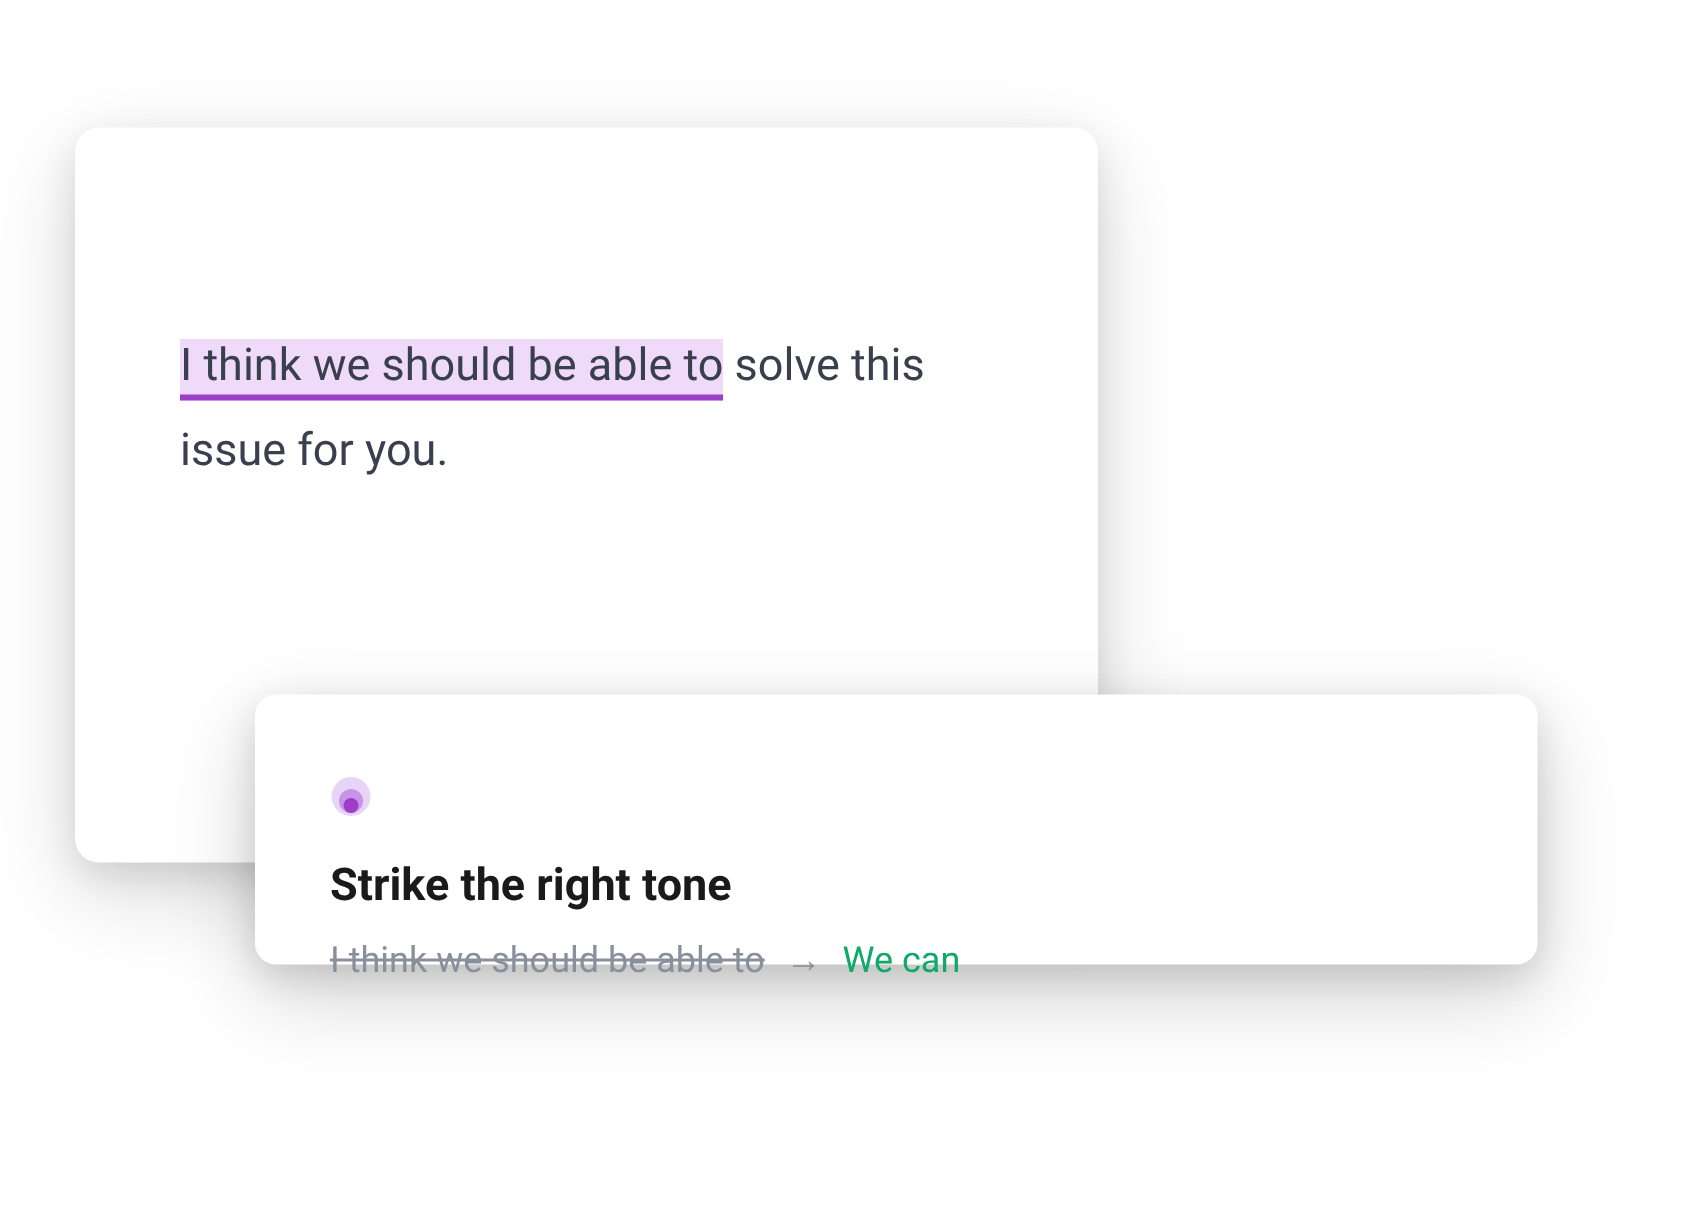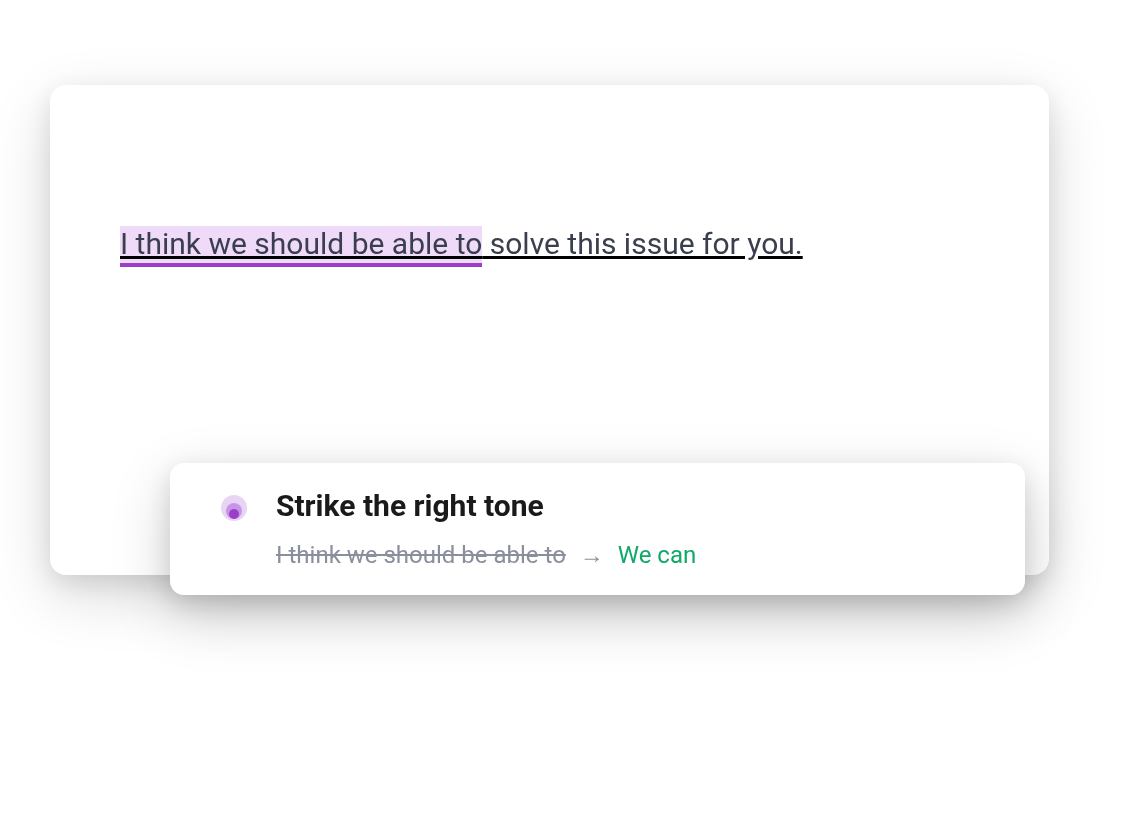--- a/index.html
+++ b/index.html
@@ -13,55 +13,55 @@
       width: 1134px;
       height: 816px;
       background: transparent;
       position: relative;
     }
     
     .editor-card {
       position: absolute;
       left: 50px;
       top: 85px;
-      width: 999px;
+      width: 682px;
       height: 490px;
       background: #ffffff;
       border-radius: 16px;
       box-shadow: 0 20px 60px rgba(0, 0, 0, 0.15), 0 8px 24px rgba(0, 0, 0, 0.1);
       padding: 130px 70px 50px 70px;
-      text-decoration: underline;
     }
     
     .editor-text {
       font-size: 30px;
       line-height: 1.9;
       color: #3a3f4d;
       font-weight: 400;
     }
     
     .highlighted {
       background: #efdaf9;
       border-bottom: 4px solid #9b3fc7;
       padding-bottom: 2px;
     }
     
     .suggestion-card {
       position: absolute;
       left: 170px;
       top: 463px;
       width: 855px;
-      height: 132px;
+      height: 180px;
       background: #ffffff;
       border-radius: 14px;
       box-shadow: 0 20px 60px rgba(0, 0, 0, 0.18), 0 8px 24px rgba(0, 0, 0, 0.12);
-      padding: 25px 50px;
+      padding: 48px 50px;
       display: flex;
       align-items: flex-start;
       gap: 28px;
+      flex-direction: column;
     }
     
     .suggestion-icon {
       width: 28px;
       height: 28px;
       flex-shrink: 0;
       margin-top: 6px;
       position: relative;
     }
     

